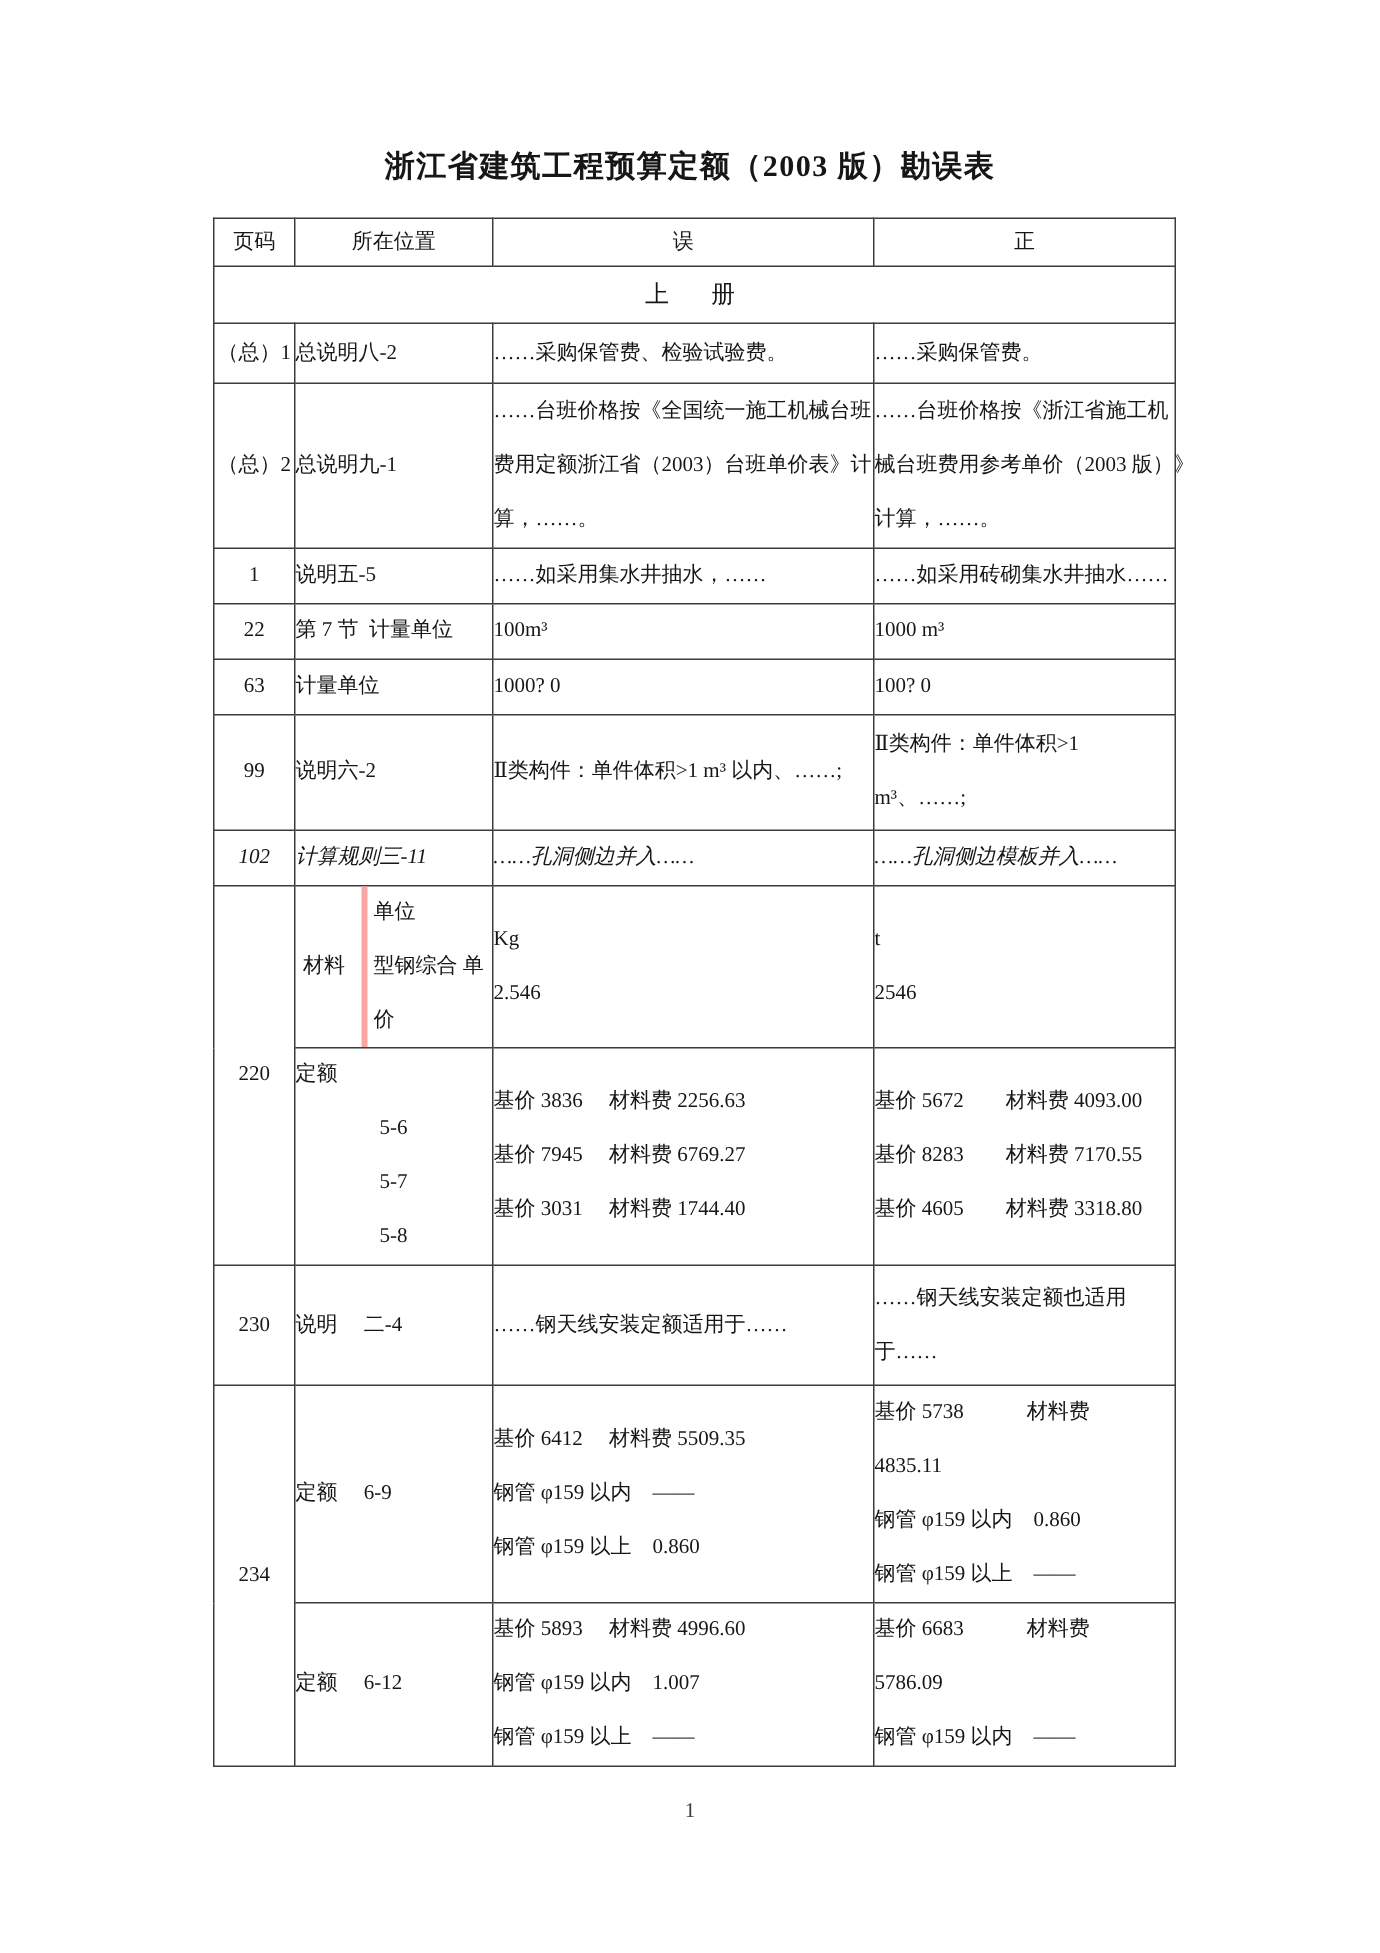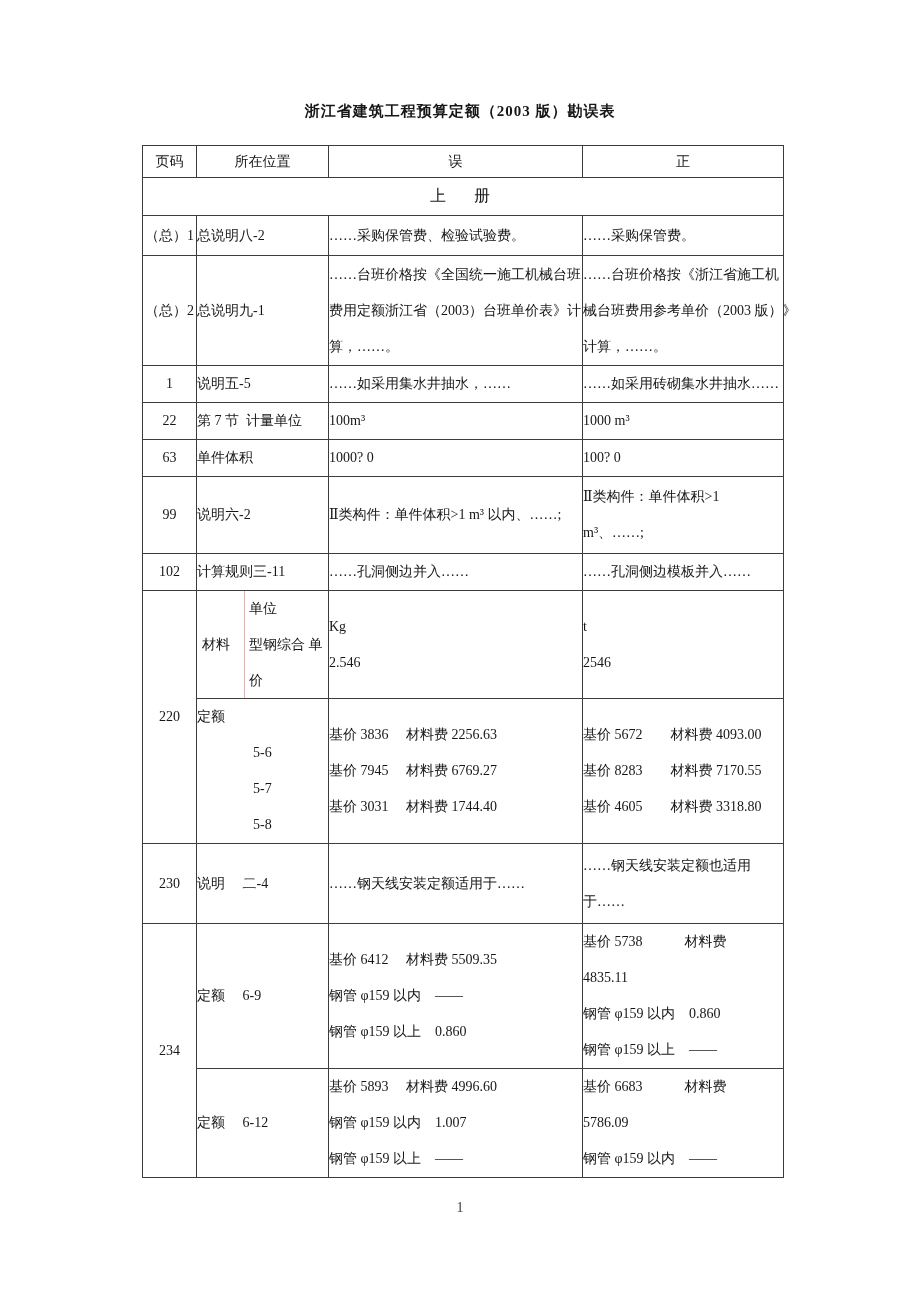--- a/index.html
+++ b/index.html
@@ -11,21 +11,21 @@
   }
   .page {
     position: relative;
     width: 920px; height: 1302px;
     box-sizing: border-box;
     padding-top: 97px;
     overflow: hidden;
   }
   .title {
     margin: 0;
-    font-size: 15px;
+    font-size: 20px;
     font-weight: bold;
     line-height: 28px;
     text-align: center;
     letter-spacing: 1px;
   }
   table.errata {
     border-collapse: collapse;
     table-layout: fixed;
     width: 641px;
     margin: 20px 0 0 142px;
@@ -40,28 +40,28 @@
   }
   
   .c { white-space: pre; line-height: 36px; }
   .loc, .w, .r { padding-left: 5px; }
   .pg { text-align: center; }
   tr.hdr th { text-align: center; line-height: 18px; }
   tr.sec td { text-align: center; font-size: 16px; letter-spacing: 6px; margin-left: 16px; }
   
   .rh32 { height: 32px; }  .rh38 { height: 38px; }  .rh40 { height: 40px; }
   .rh110 { height: 110px; } .rh37 { height: 37px; }  .rh77 { height: 77px; }
-  .rh36 { height: 36px; }  .rh107 { height: 107px; } .rh145 { height: 145px; }
+  .rh36 { height: 36px; font-style: italic; }  .rh107 { height: 107px; } .rh145 { height: 145px; }
   .rh80 { height: 80px; }  .rh141 { height: 141px; } .rh109 { height: 109px; }
   
   td.splitcell { padding: 0; }
   .split { display: flex; height: 107px; align-items: stretch; }
   .split-left {
     width: 48px; box-sizing: border-box;
-    border-right: 1px solid #fca5a5;
+    border-right: 4px solid #fca5a5;
     display: flex; align-items: center;
     padding-left: 5px;
   }
   .split-right { flex: 1; display: flex; align-items: center; padding-left: 4px; }
   .footer {
     position: absolute;
     top: 1200px; left: 0;
     width: 100%;
     text-align: center;
     font-size: 14px;
@@ -122,21 +122,21 @@
 
     <tr class="rh37">
       <td class="c pg">22</td>
       <td class="c loc">第 7 节  计量单位</td>
       <td class="c w">100m³</td>
       <td class="c r">1000 m³</td>
     </tr>
 
     <tr class="rh37">
       <td class="c pg">63</td>
-      <td class="c loc">单件体积</td>
+      <td class="c loc">计量单位</td>
       <td class="c w">1000? 0</td>
       <td class="c r">100? 0</td>
     </tr>
 
     <tr class="rh77">
       <td class="c pg">99</td>
       <td class="c loc">说明六-2</td>
       <td class="c w">Ⅱ类构件：单件体积&gt;1 m³ 以内、……;</td>
       <td class="c r">Ⅱ类构件：单件体积&gt;1
 m³、……;</td>

